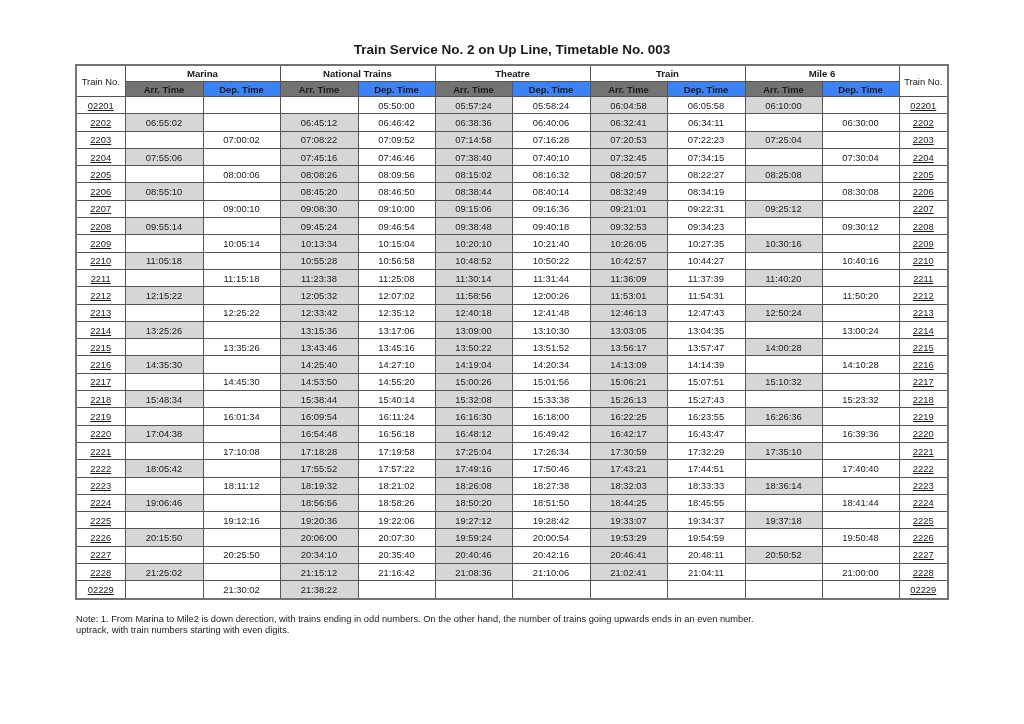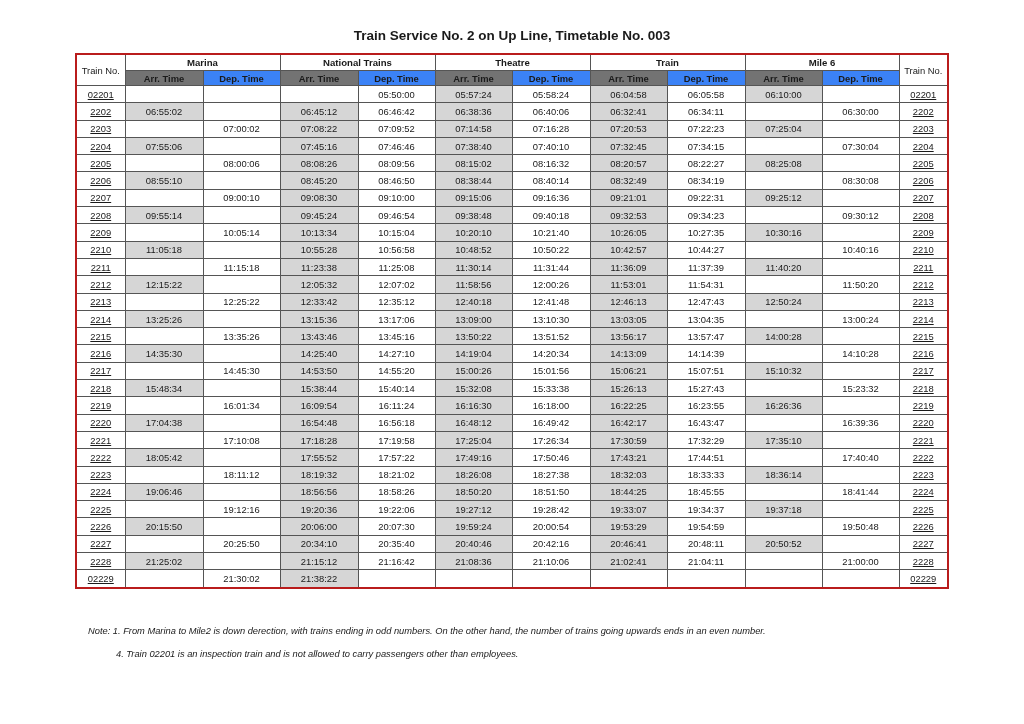--- a/index.html
+++ b/index.html
@@ -1,29 +1,29 @@
 <!DOCTYPE html>
 <html><head>
 <meta charset="utf-8">
 <style>
   html, body { margin: 0; padding: 0; background: #ffffff; }
   body { width: 1024px; height: 724px; position: relative; overflow: hidden; font-family: "Liberation Sans", sans-serif; color: #1a1a1a; }
-  .title { position: absolute; left: 0; width: 1024px; top: 28px; text-align: center; font-size: 13.5px; font-weight: bold; }
-  table.tt { position: absolute; left: 75px; top: 53px; border-collapse: collapse; border: 2px solid #b91c1c; table-layout: fixed; }
+  .title { position: absolute; left: 0; width: 1024px; top: 42px; text-align: center; font-size: 13.5px; font-weight: bold; }
+  table.tt { position: absolute; left: 75px; top: 64px; border-collapse: collapse; border: 2px solid #737373; table-layout: fixed; }
   table.tt td, table.tt th { border: 1px solid #555; padding: 0; text-align: center; font-size: 9.4px; white-space: nowrap; overflow: hidden; }
   table.tt th { font-weight: bold; }
   .h1 th.st { height: 15px; font-size: 9.6px; margin-top: 36px; }
   .h2 th { height: 14px; font-size: 7.8px; background: #3b82f6; }
   .h2 th.arr { background: #737373; }
   th.tn { font-weight: normal !important; font-size: 8.6px; }
   tr.row td { height: 16.3px; }
   td.no { font-size: 8.4px; padding-top: 2px; text-decoration: underline; }
   td.g { background: #d6d6d6; }
   .notes { position: absolute; left: 76px; top: 614px; width: 880px; font-size: 9.3px; line-height: 11.2px; }
-  .notes p { margin: 12px; font-style: italic; }
+  .notes p { margin: 0; }
   .notes .ind { padding-left: 28px; }
 </style>
 </head>
 <body>
 
 <div class="title">Train Service No. 2 on Up Line, Timetable No. 003</div>
 
 <table class="tt">
   <colgroup>
     <col style="width:49px">
@@ -467,14 +467,14 @@
         <td></td>
         <td></td>
         <td></td>
         <td class="no">02229</td>
       </tr>
     </tbody>
 </table>
 
 <div class="notes">
   <p>Note: 1. From Marina to Mile2 is down derection, with trains ending in odd numbers. On the other hand, the number of trains going upwards ends in an even number.</p>
-  <p class="ind">4. Train 02201 is an inspection train and is not allowed to carry passengers other than employees.</p>
+  <p>uptrack, with train numbers starting with even digits.</p>
 </div>
 
 </body></html>

